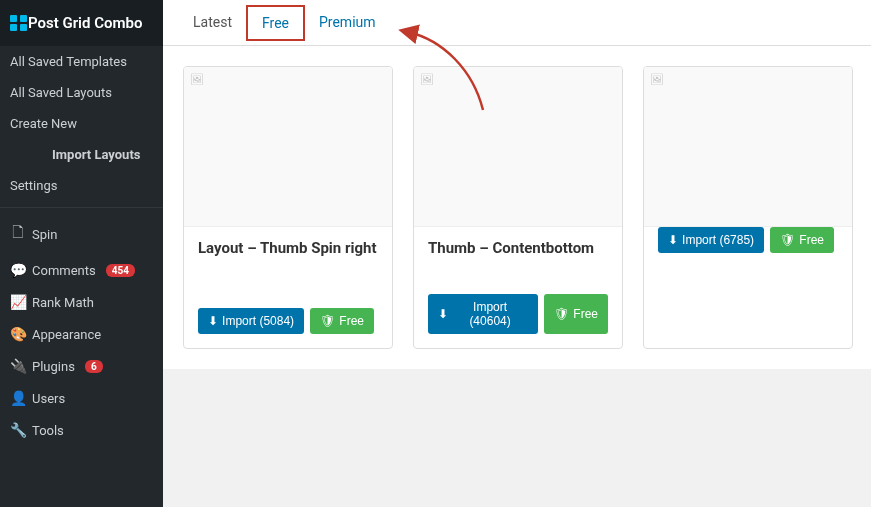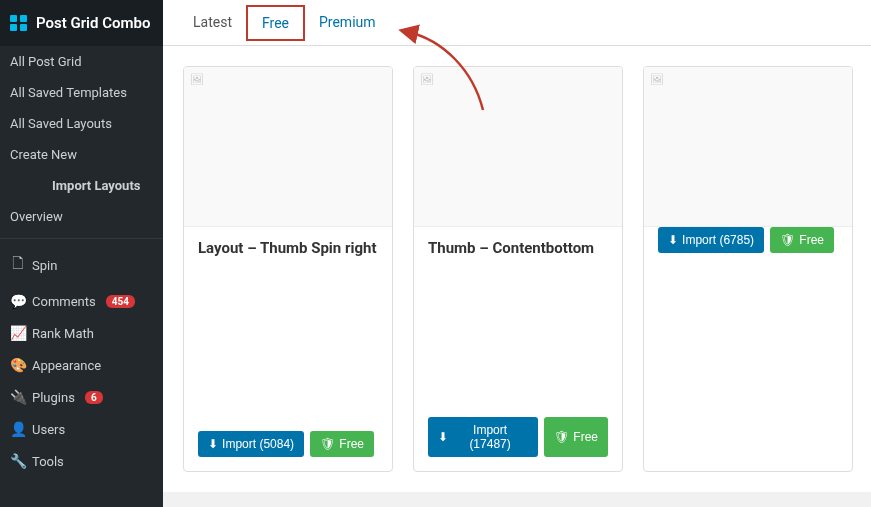--- a/index.html
+++ b/index.html
@@ -14,21 +14,20 @@
       display: flex;
       flex-direction: column;
       height: 507px;
       overflow: hidden;
     }
     .sidebar-header {
       background: #191e23;
       padding: 8px 10px;
       display: flex;
       align-items: center;
-      gap: 8px;
       color: #fff;
       font-size: 15px;
       font-weight: 600;
       min-height: 46px;
     }
     .sidebar-header-icon {
       display: grid;
       grid-template-columns: 1fr 1fr;
       gap: 2px;
       width: 18px;
@@ -68,21 +67,21 @@
       text-align: center;
       display: inline-block;
     }
 
     
     #main {
       flex: 1;
       background: #fff;
       display: flex;
       flex-direction: column;
-      height: 492px;
+      height: 369px;
       overflow: hidden;
     }
     .tabs-bar {
       display: flex;
       align-items: center;
       border-bottom: 1px solid #ddd;
       padding: 0 16px;
       background: #fff;
       min-height: 46px;
     }
@@ -192,36 +191,33 @@
       <span></span>
         <span></span>
         <span></span>
         <span></span>
     </div>
     <span>Post Grid Combo</span>
   </div>
 
   <div id="plugin-menu">
     <div class="sidebar-item top-level">
-      <span>All Post Grid</span>
-    </div>
-    <div class="sidebar-item top-level">
       <span>All Saved Templates</span>
     </div>
     <div class="sidebar-item top-level">
       <span>All Saved Layouts</span>
     </div>
     <div class="sidebar-item top-level">
       <span>Create New</span>
     </div>
     <div class="sidebar-item top-level active">
       <span>Import Layouts</span>
     </div>
     <div class="sidebar-item top-level">
-      <span>Overview</span>
+      <span>Settings</span>
     </div>
   </div>
 
   <hr class="sidebar-divider">
 
   <div id="wp-menu">
     <div class="sidebar-item top-level">
       <span class="sidebar-icon">🗋</span>
       <span>Spin</span>
     </div>
@@ -302,21 +298,21 @@
     <div class="card">
       <div class="card-image">
         <span style="font-size:11px; color:#bbb;">🖼</span>
       </div>
       <div class="card-body">
         <div class="card-title">Thumb – Contentbottom</div>
       </div>
       <div class="card-actions">
         <button class="btn-import">
           <span>⬇</span>
-          <span>Import (17487)</span>
+          <span>Import (40604)</span>
         </button>
         <button class="btn-free">
           <span>🛡</span>
           <span>Free</span>
         </button>
       </div>
     </div>
 
     <div class="card">
       <div class="card-image">

